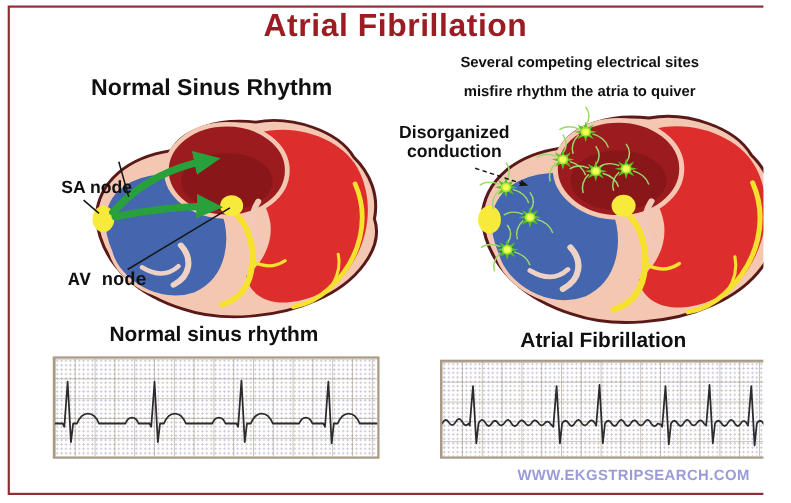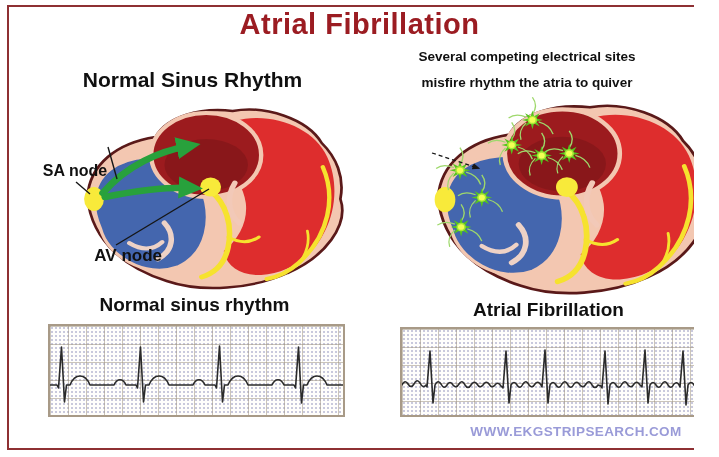--- a/index.html
+++ b/index.html
@@ -24,22 +24,22 @@
     left:392px; width:270px; top:36px; text-align:center;
     font-size:19px; font-weight:bold;
   }
   .subline {
     left:382px; width:290px; text-align:center;
     font-size:13.5px; font-weight:bold; line-height:16px;
   }
   #sub1 { top:49px; } #sub2 { top:75px; }
   .callout { font-weight:bold; text-align:center; }
   #lbl-conduction { left:28px; top:108px; width:142px; font-size:15px; line-height:17px; }
-  #lbl-sa { left:30px; top:162px; width:90px; font-size:16px; text-align:center; }
-  #lbl-av { left:62px; top:246px; width:100px; font-size:17px; text-align:right; }
+  #lbl-sa { left:30px; top:162px; width:90px; font-size:16px; text-align:right; }
+  #lbl-av { left:62px; top:246px; width:100px; font-size:17px; text-align:left;font-family:Liberation Mono, monospace; }
   #lbl-disorg { left:352px; top:112px; width:122px; font-size:16px; line-height:18px; }
   .strip-title { font-size:19px; font-weight:bold; text-align:center; }
   #left-strip-title { left:48px; width:293px; top:294px; }
   #right-strip-title { left:400px; width:297px; top:299px; }
   .ecg-strip {
     border:2px solid #a89a87;
     background-color:#fffefc;
     background-image:
       linear-gradient(to right, rgba(160,148,130,0.55) 1px, transparent 1px),
       linear-gradient(to bottom, rgba(160,148,130,0.55) 1px, transparent 1px),
@@ -128,20 +128,21 @@
       <use href="#spark" transform="translate(128,50) scale(0.9)"></use>
       <use href="#spark" transform="translate(33,66) scale(0.9)"></use>
       <use href="#spark" transform="translate(52,92) scale(0.9)"></use>
       <use href="#spark" transform="translate(34,120) scale(0.9)"></use>
     </g>
     <path d="M40,58 L86,73" stroke="#161616" stroke-width="1.3" stroke-dasharray="4,3" fill="none" marker-end="url(#ahb)"></path>
   </svg>
 
   <div id="lbl-sa" class="abs callout">SA node</div>
   <div id="lbl-av" class="abs callout">AV node</div>
+  <div id="lbl-disorg" class="abs callout">Disorganized conduction</div>
 
   <div id="left-strip-title" class="abs strip-title">Normal sinus rhythm</div>
   <div id="right-strip-title" class="abs strip-title">Atrial Fibrillation</div>
 
   <div id="left-strip" class="abs ecg-strip">
     <svg viewBox="0 0 293 89" preserveAspectRatio="none">
       <path class="trace" d="M0,59 L7,59 L8.5,62 L11.5,21 L14.5,76 L16.5,59
         L20,59 C25,47 35,47 40,59 L64,59 C67,52 73,52 76,59 L86,59
         L87.5,62 L90.5,21 L93.5,76 L95.5,59
         L99,59 C104,47 114,47 119,59 L143,59 C146,52 152,52 155,59 L165,59

